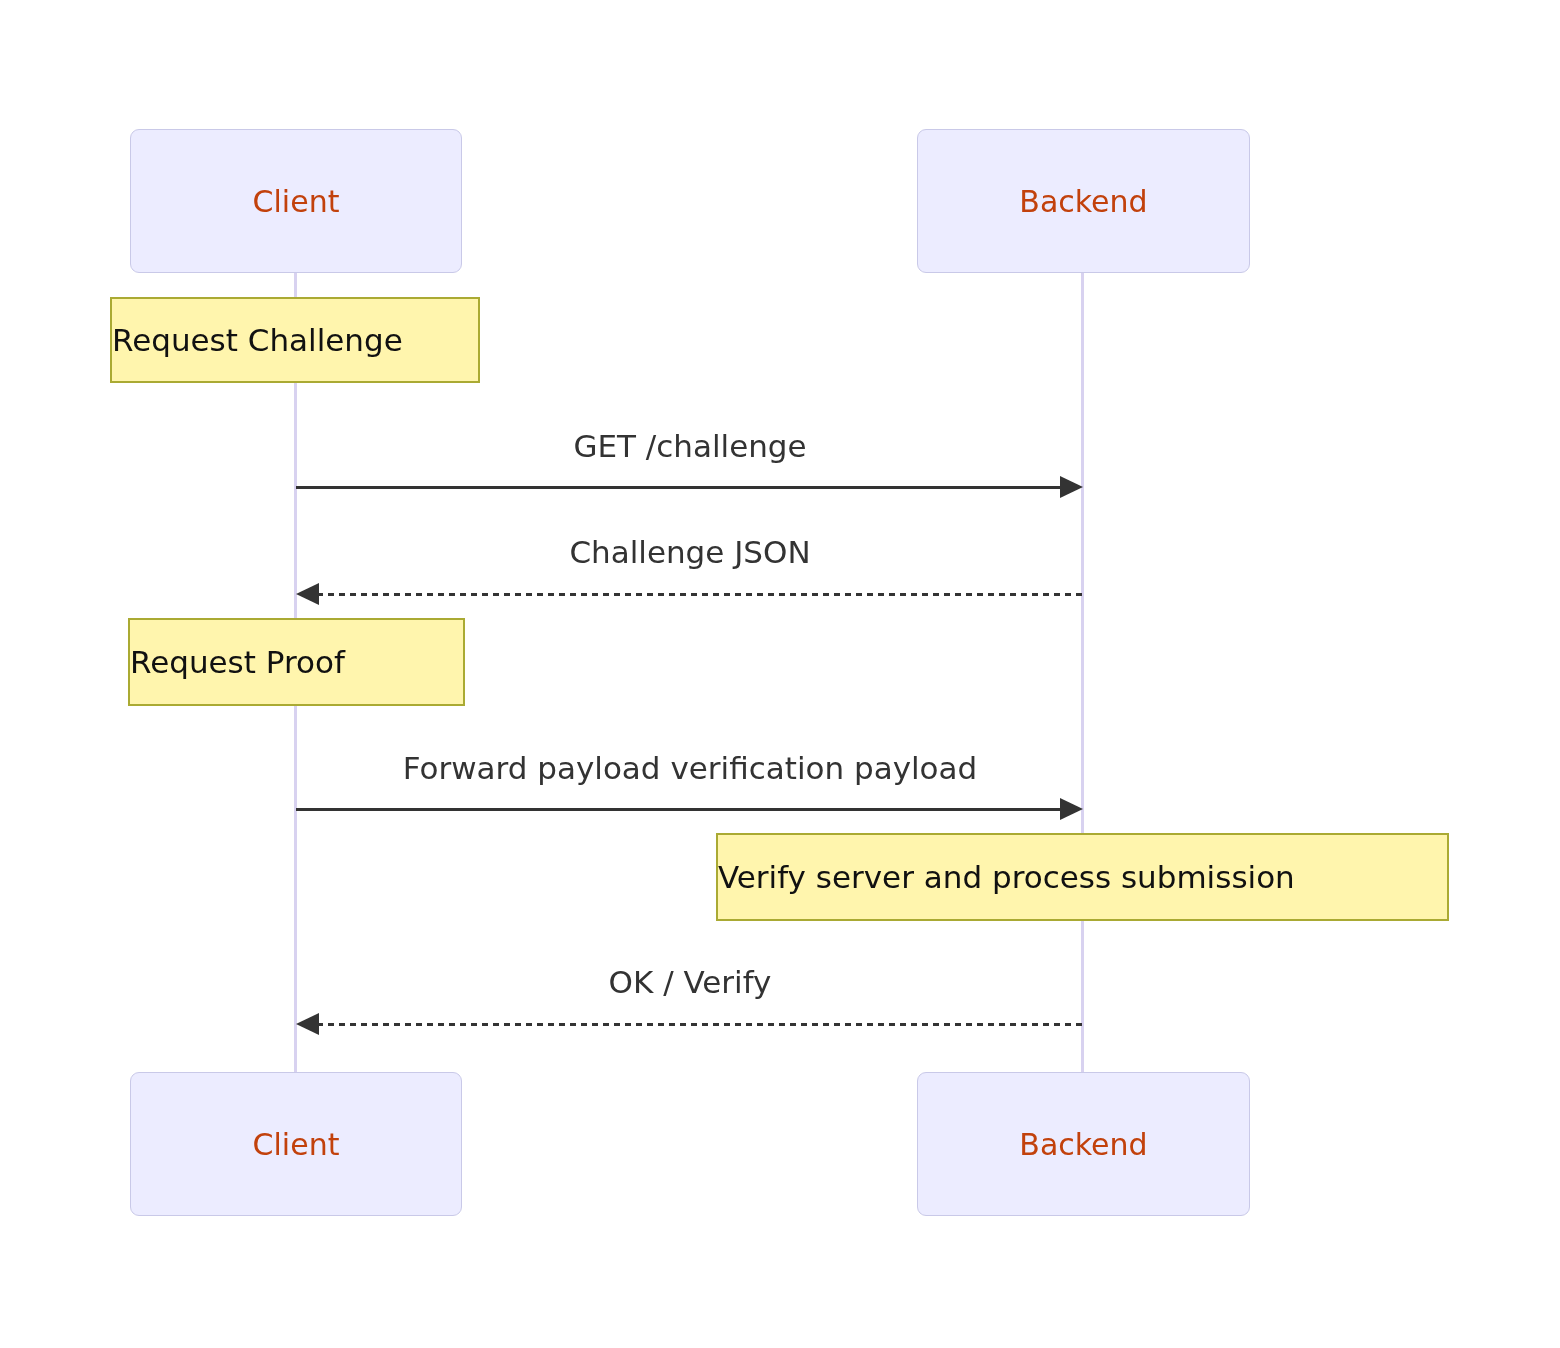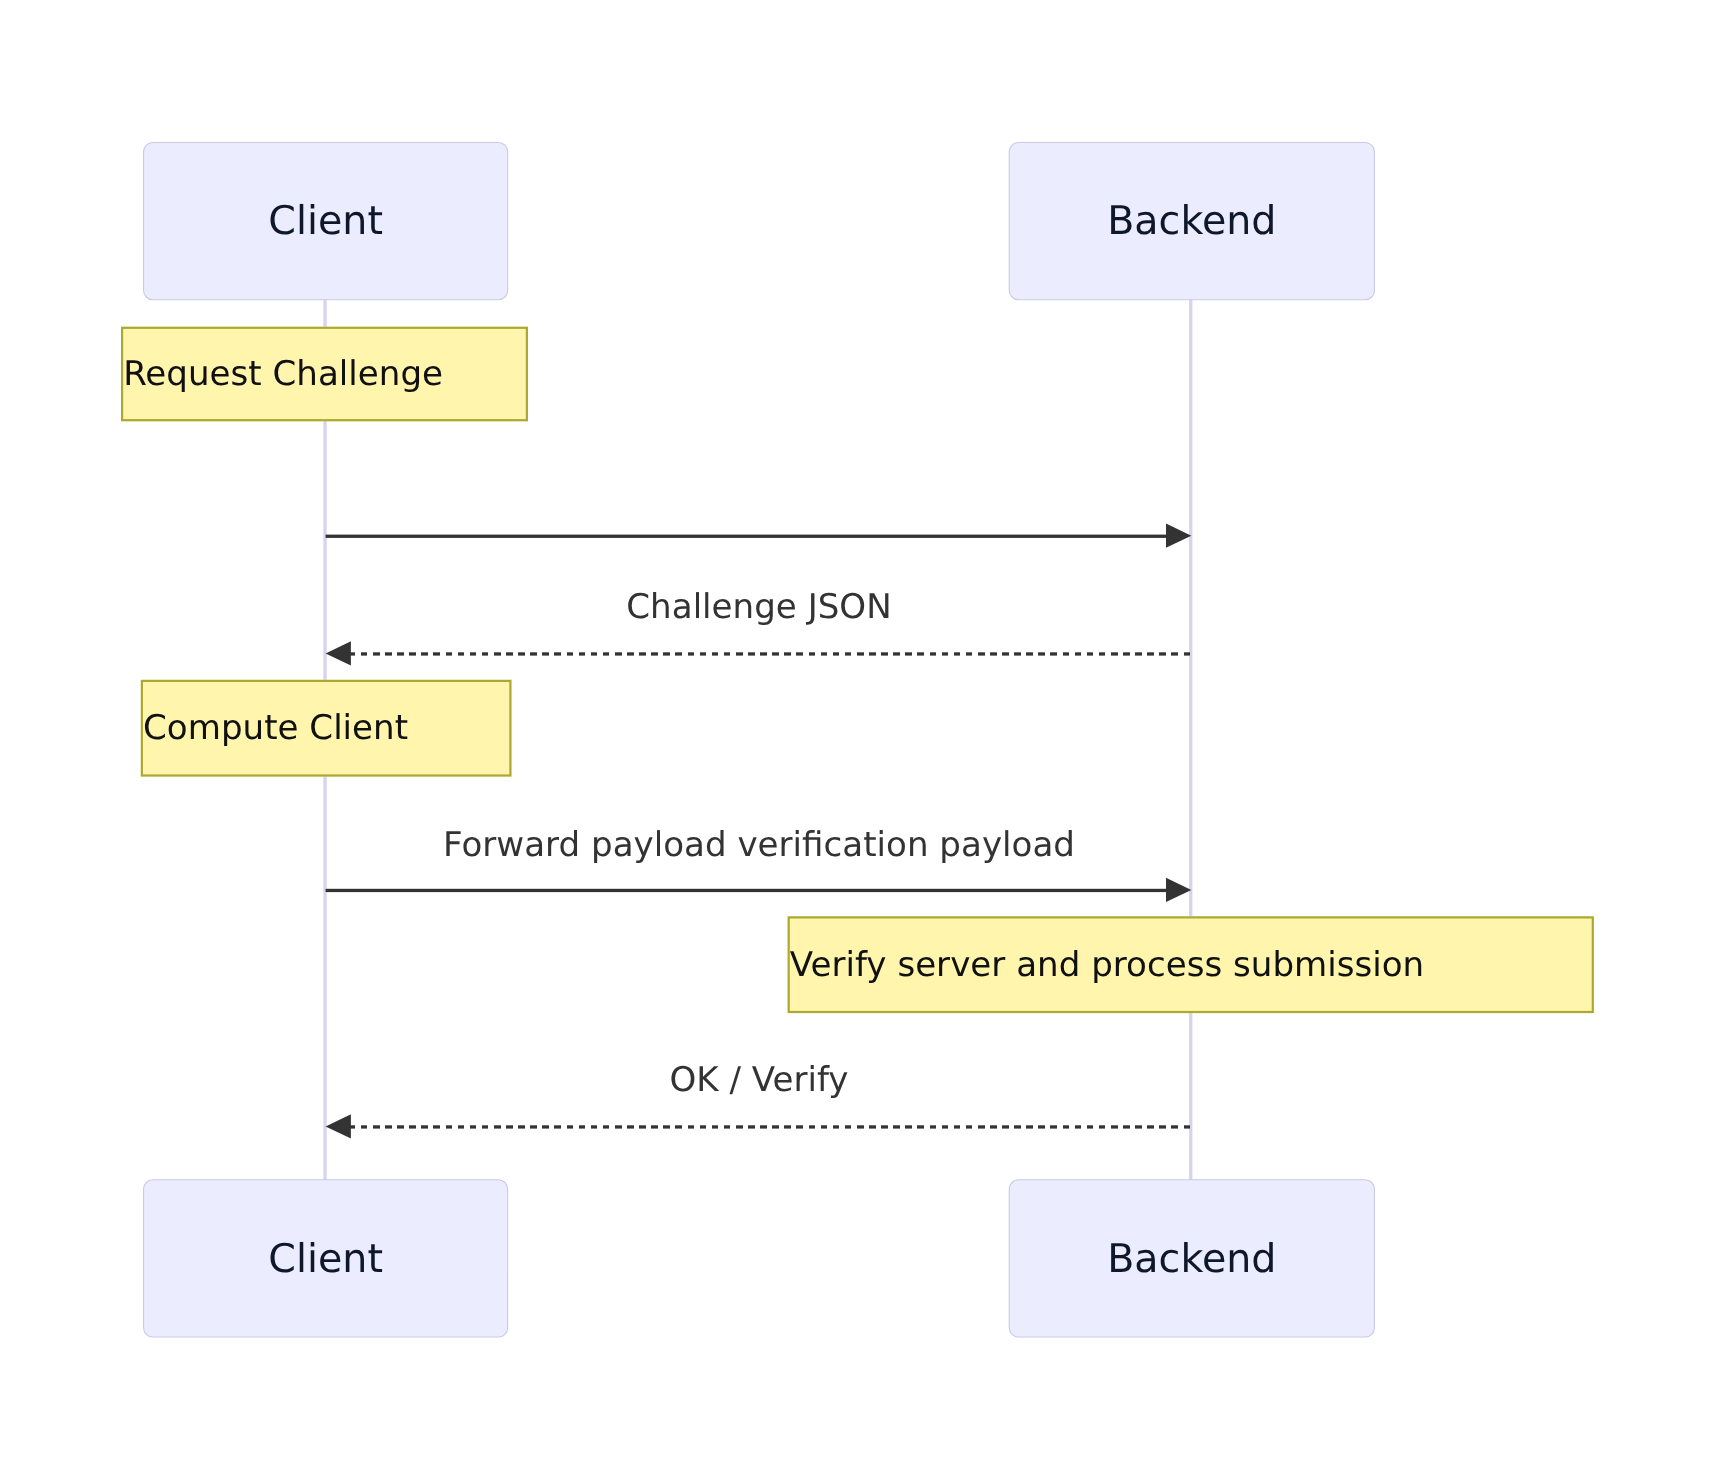--- a/index.html
+++ b/index.html
@@ -28,22 +28,22 @@
 
   
   .actor {
     position: absolute;
     background: #ececff;
     border: 1.5px solid #c9c9e8;
     border-radius: 9px;
     display: flex;
     align-items: center;
     justify-content: center;
-    font-size: 36px;
-    color: #0f172a;
+    font-size: 30px;
+    color: #c2410c;
     box-sizing: border-box;
   }
   #actor-client-top     { left: 130px; top: 129px; width: 332px; height: 144px; }
   #actor-backend-top    { left: 917px; top: 129px; width: 333px; height: 144px; }
   #actor-client-bottom  { left: 130px; top: 1072px; width: 332px; height: 144px; }
   #actor-backend-bottom { left: 917px; top: 1072px; width: 333px; height: 144px; }
 
   
   .note {
     position: absolute;
@@ -123,29 +123,30 @@
     <span>Client</span>
   </div>
   <div class="actor" id="actor-backend-top">
     <span>Backend</span>
   </div>
 
   <div class="note" id="note-request-challenge">
     <span>Request Challenge</span>
   </div>
 
+  <div class="msg-label" id="label-get-challenge">GET /challenge</div>
   <div class="line-solid" id="line-get-challenge"></div>
   <div class="arrowhead right" id="head-get-challenge"></div>
 
   <div class="msg-label" id="label-challenge-json">Challenge JSON</div>
   <div class="line-dashed" id="line-challenge-json"></div>
   <div class="arrowhead left" id="head-challenge-json"></div>
 
   <div class="note" id="note-compute-proof">
-    <span>Compute Client</span>
+    <span>Request Proof</span>
   </div>
 
   <div class="msg-label" id="label-forward-payload">Forward payload verification payload</div>
   <div class="line-solid" id="line-forward-payload"></div>
   <div class="arrowhead right" id="head-forward-payload"></div>
 
   <div class="note" id="note-verify-payload">
     <span>Verify server and process submission</span>
   </div>
 

